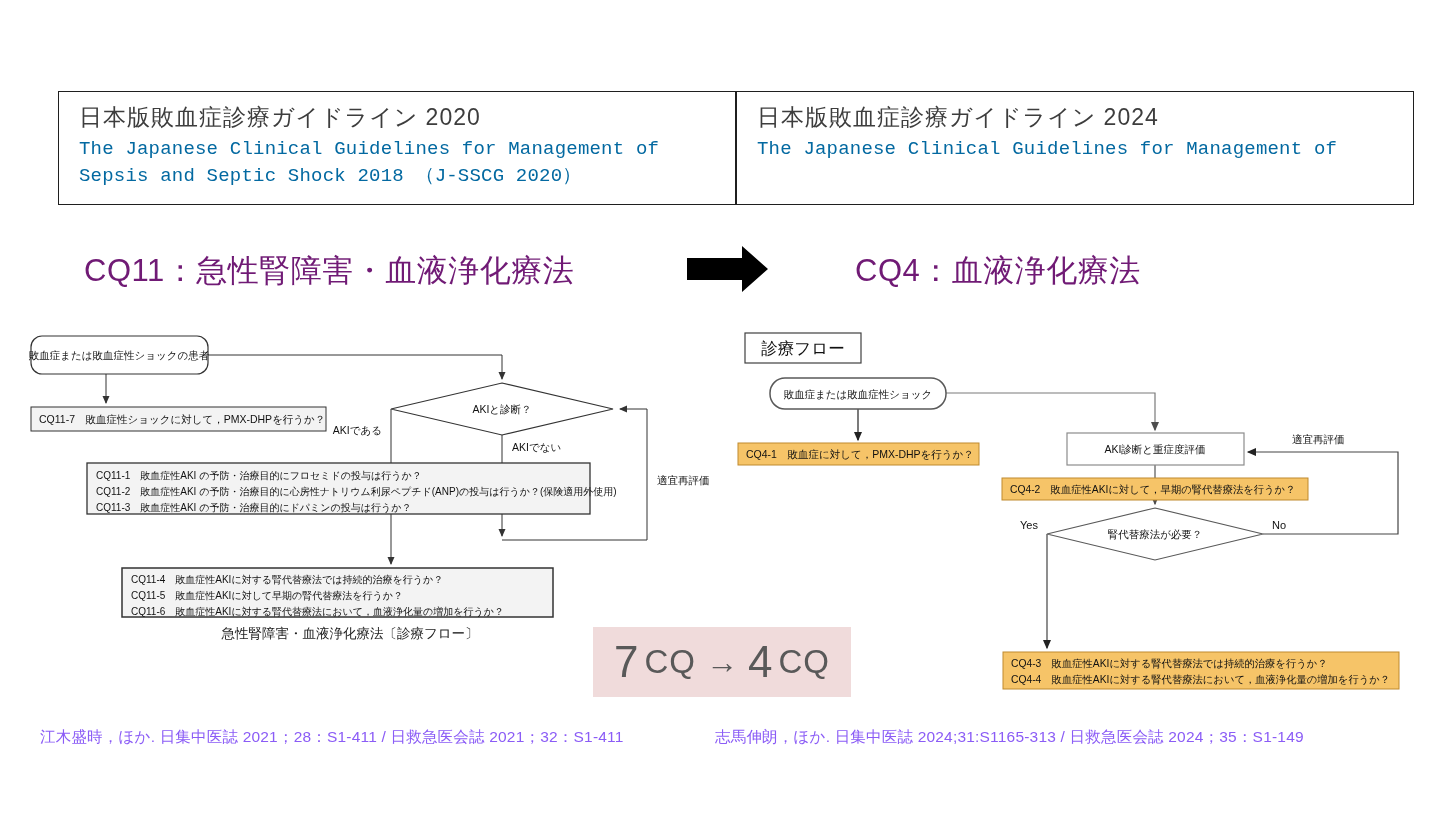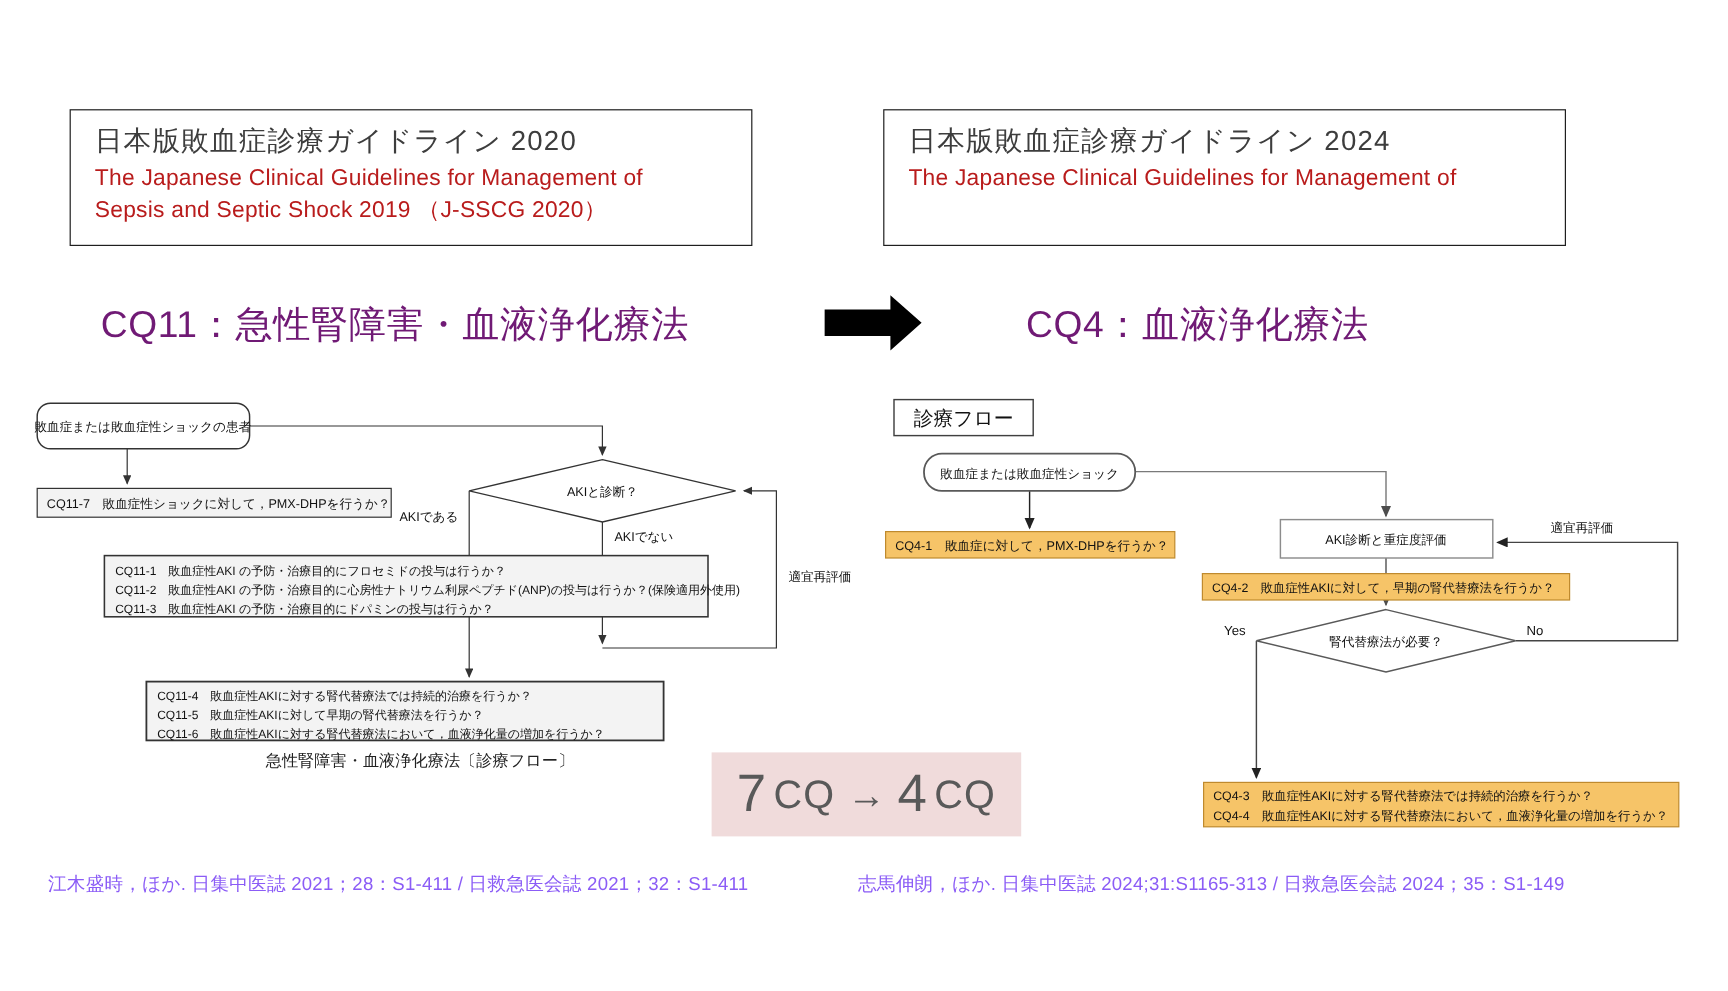--- a/index.html
+++ b/index.html
@@ -2,28 +2,28 @@
 <html><head>
 <meta charset="utf-8">
 <style>
   * { margin:0; padding:0; box-sizing:border-box; }
   body { background:#e8e8e8; font-family:"Liberation Sans","DejaVu Sans",sans-serif; }
   .slide {
     position:relative; width:1440px; height:826px; background:#ffffff;
     overflow:hidden; margin:0 auto;
   }
   .gl-box {
-    position:absolute; width:569px; height:114px;
+    position:absolute; width:678px; height:114px;
     border:1px solid #1f1f1f; background:#ffffff;
     padding:10px 18px 0 20px;
   }
   .gl-box.left { left:58px; top:91px; }
   .gl-box.right { left:736px; top:91px; }
   .gl-title { font-size:23px; color:#3d3d3d; letter-spacing:1px; margin-bottom:3px; }
-  .gl-sub { font-size:19px; color:#b91c1c; line-height:1.42; letter-spacing:0.2px; }
+  .gl-sub { font-size:19px; color:#0369a1; line-height:1.42; letter-spacing:0.2px;font-family:Liberation Mono, monospace; }
   .cq-label {
     position:absolute; top:250px; font-size:31px; color:#701a75;
     letter-spacing:0.5px; white-space:nowrap;
   }
   .cq-label.left { left:84px; }
   .cq-label.right { left:855px; }
   .transition-arrow { position:absolute; left:687px; top:245px; }
   .flow-svg { position:absolute; }
   .flow-svg.l2020 { left:20px; top:330px; }
   .flow-svg.l2024 { left:735px; top:330px; }
@@ -45,21 +45,21 @@
   svg text.serif { font-family:"Liberation Serif","DejaVu Serif",serif; fill:#222222; }
 </style>
 </head>
 <body>
 
 <div class="slide">
 
   <div class="gl-box left">
     <div class="gl-title">日本版敗血症診療ガイドライン 2020</div>
     <div class="gl-sub">The Japanese Clinical Guidelines for Management of</div>
-    <div class="gl-sub">Sepsis and Septic Shock 2019 （J-SSCG 2020）</div>
+    <div class="gl-sub">Sepsis and Septic Shock 2018 （J-SSCG 2020）</div>
   </div>
 
   <div class="gl-box right">
     <div class="gl-title">日本版敗血症診療ガイドライン 2024</div>
     <div class="gl-sub">The Japanese Clinical Guidelines for Management of</div>
   </div>
 
   <div class="cq-label left">CQ11：急性腎障害・血液浄化療法</div>
   <div class="cq-label right">CQ4：血液浄化療法</div>
 

